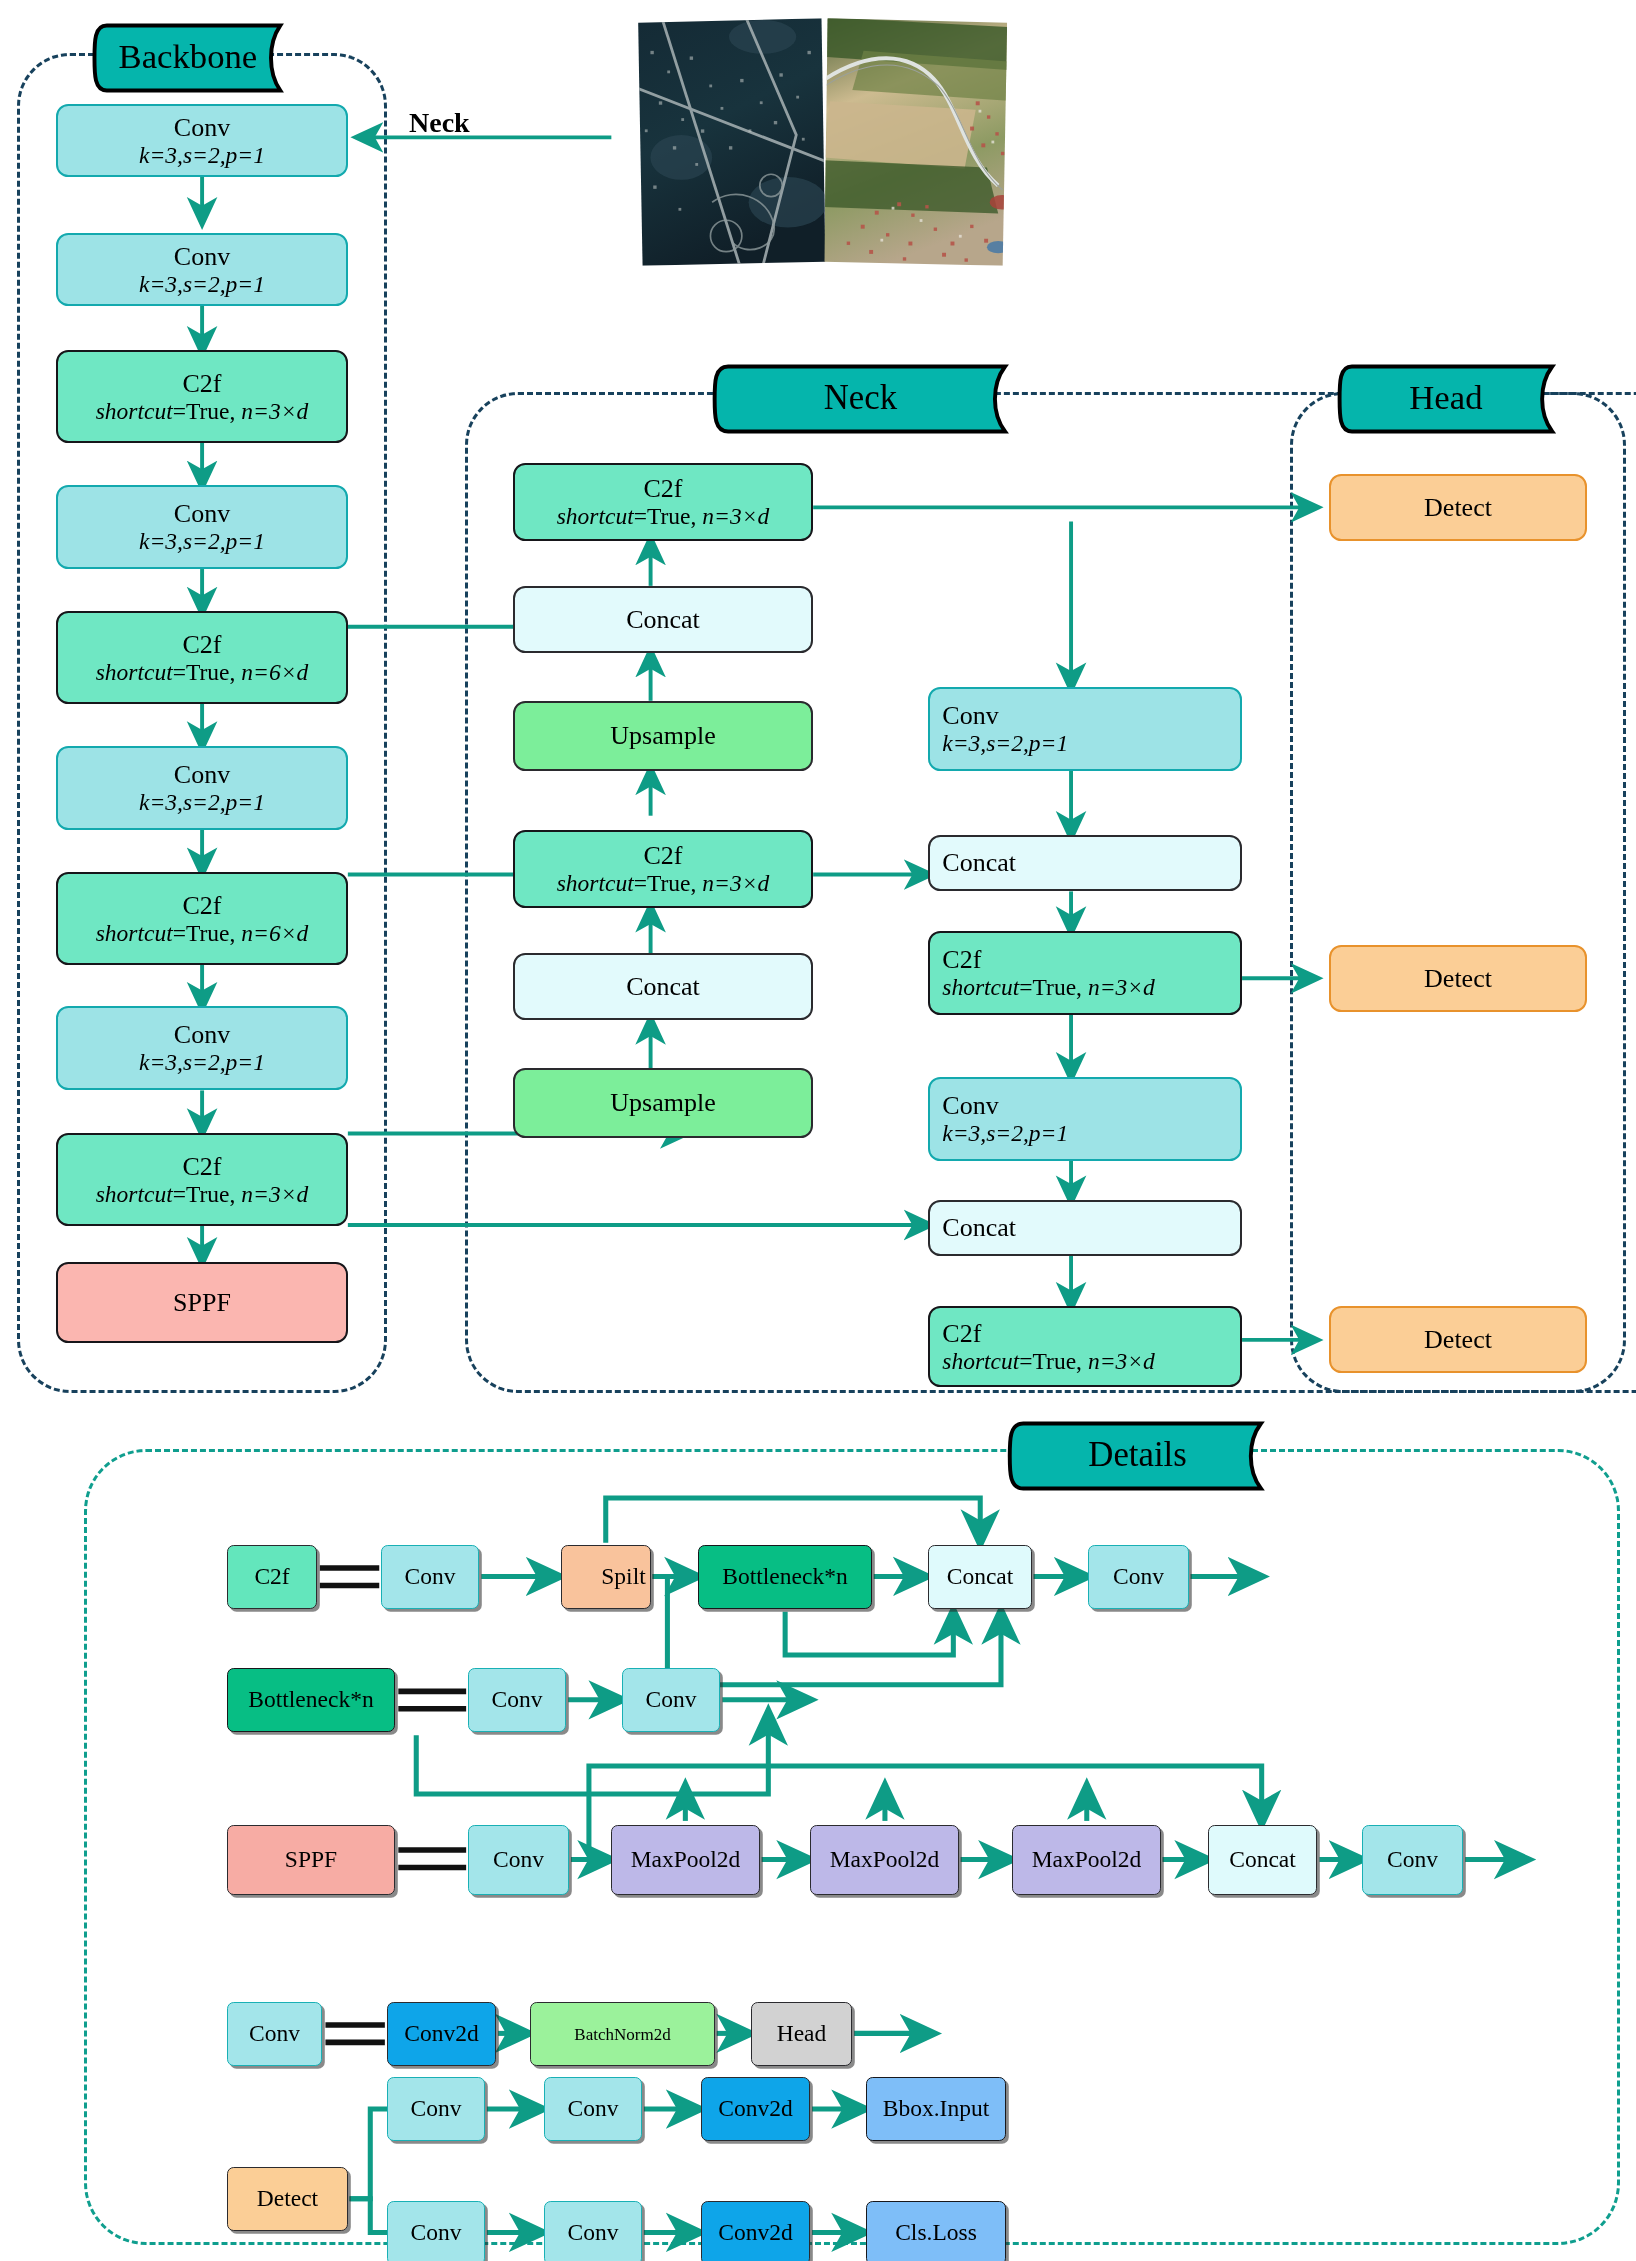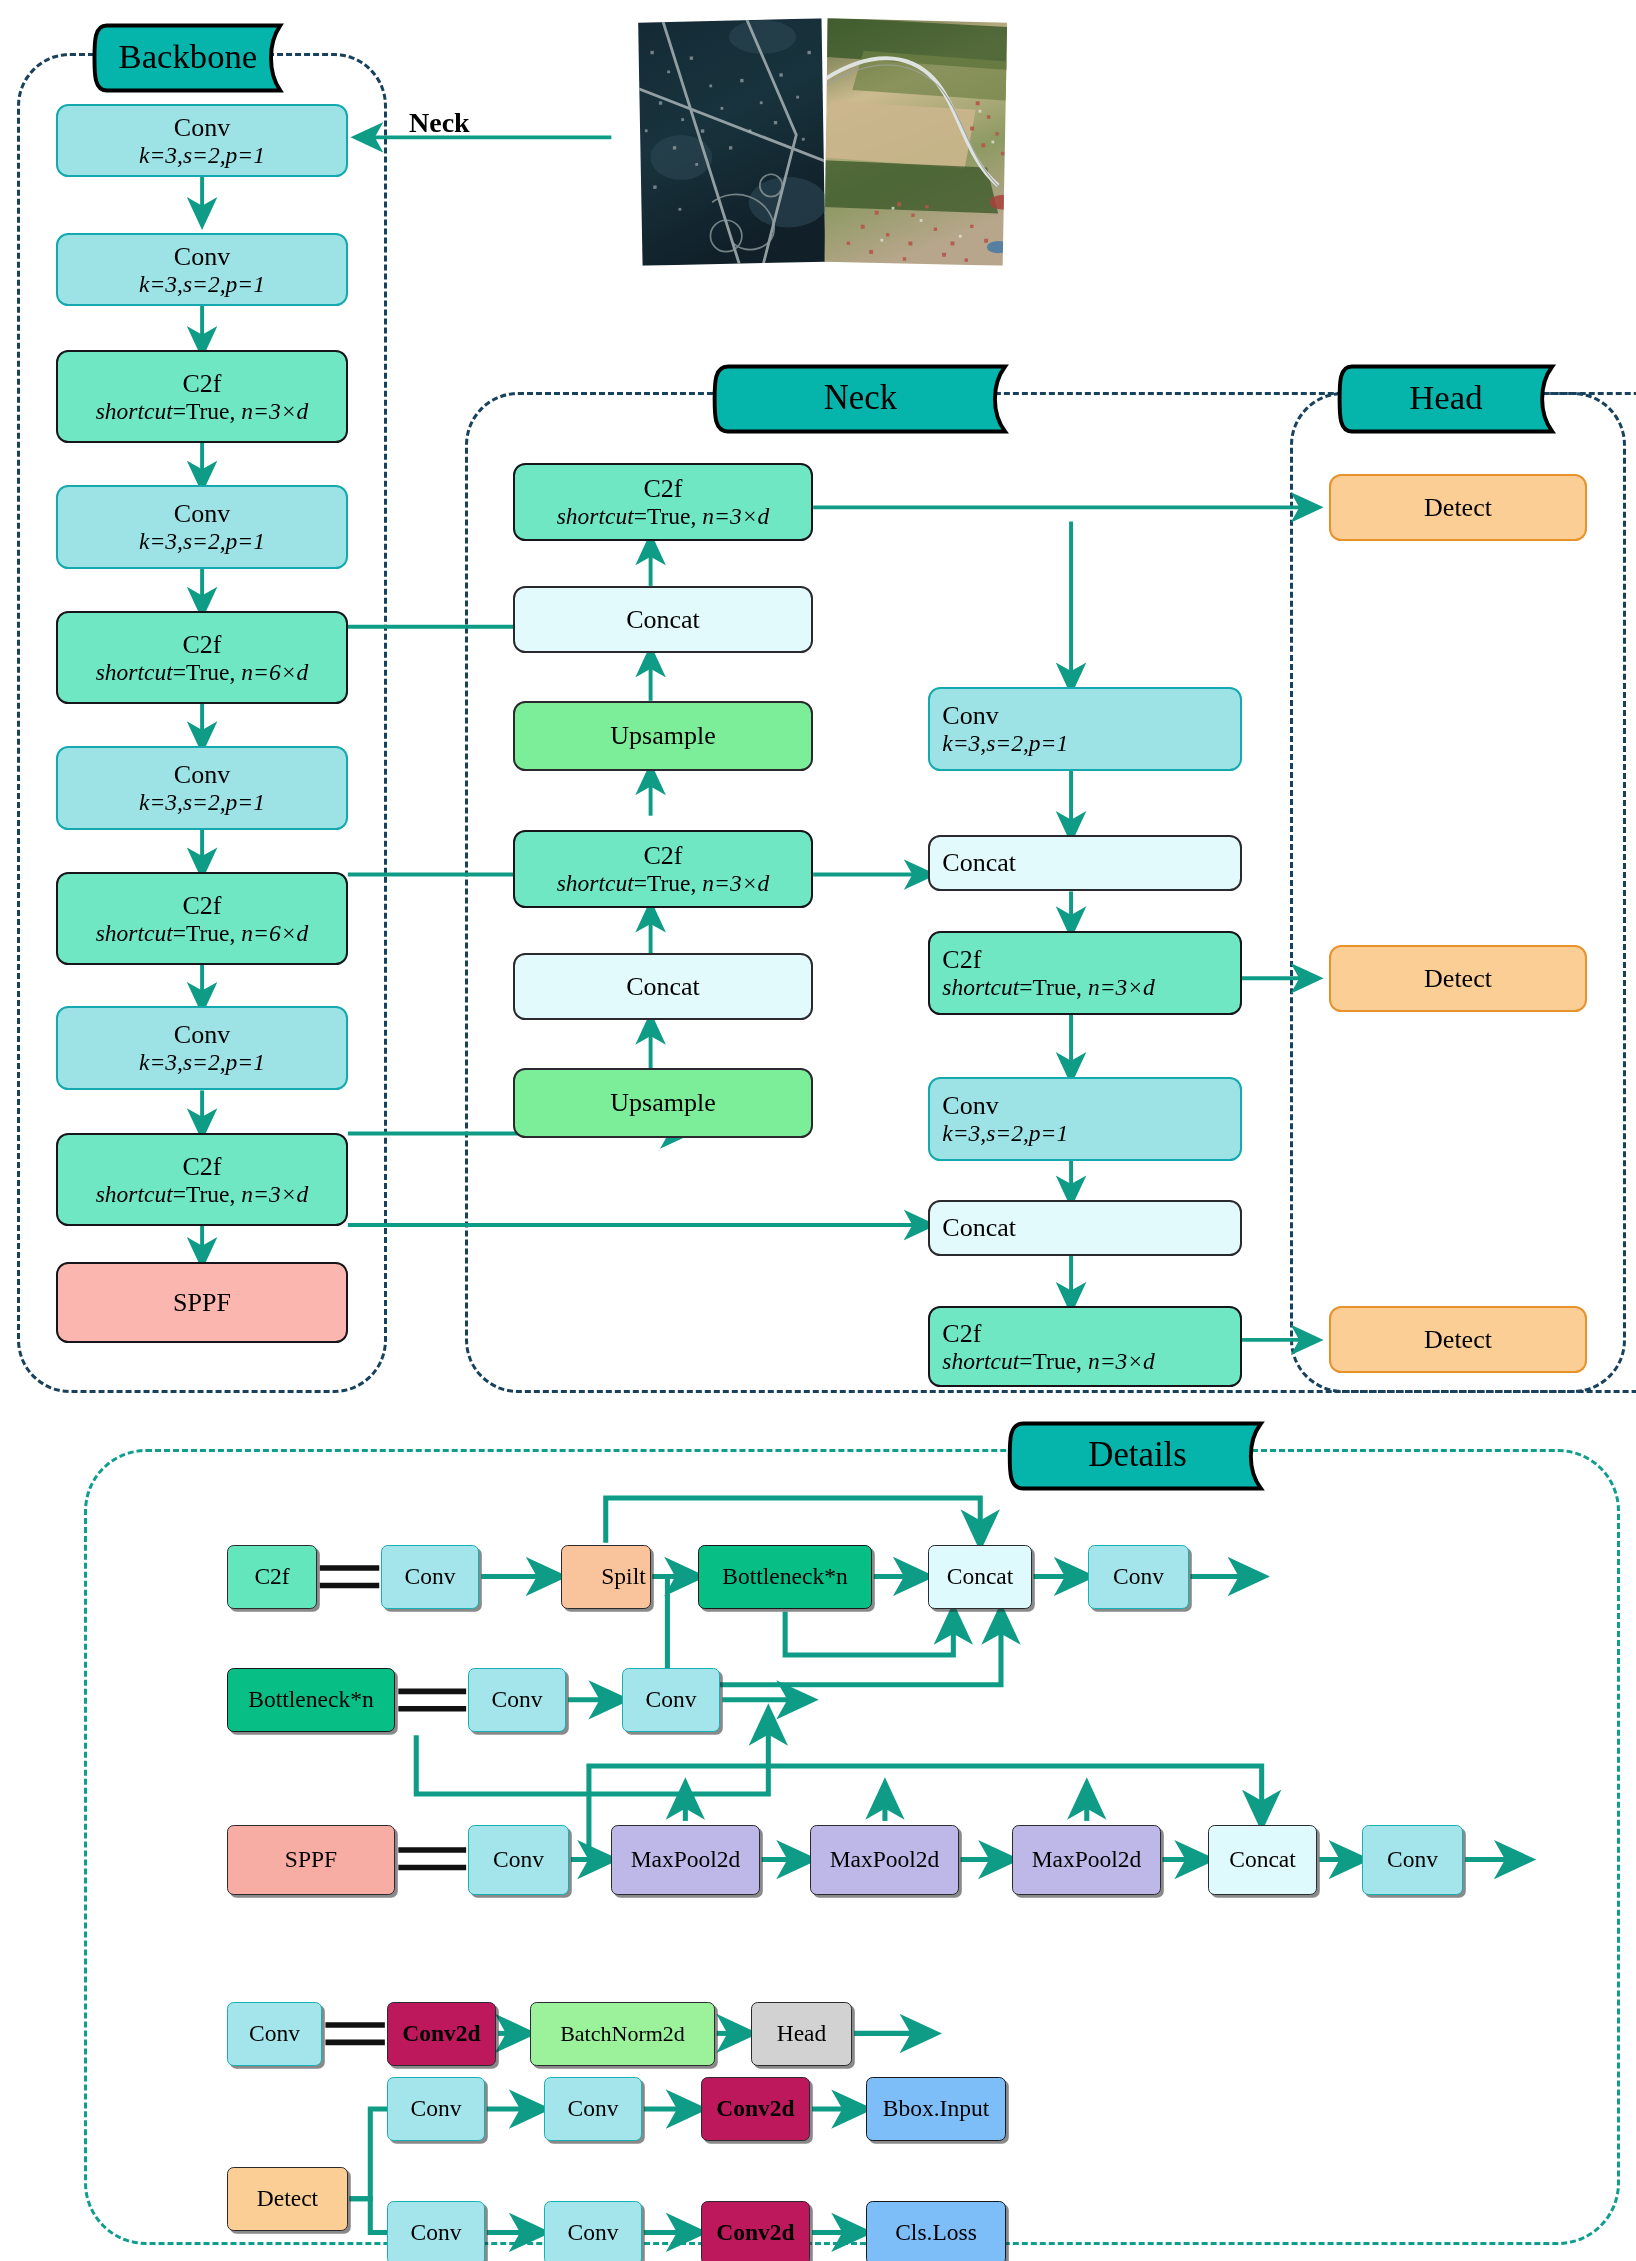--- a/index.html
+++ b/index.html
@@ -37,21 +37,21 @@
         align-items:center;justify-content:center;border-radius:6.7px;
         z-index:22;text-align:center;line-height:1;
         box-shadow:2.8px 2.8px 0 rgba(40,40,40,.55);}
   .d-conv{background:#A3E5EA;border:1.7px solid #19b0b5;}
   .d-c2f{background:#63E6BC;border:1.7px solid #2b2b2f;}
   .d-spilt{background:#F9C39C;border:1.7px solid #2b2b2f;padding-left:35px;}
   .d-bneck{background:#07BE84;border:1.7px solid #18181c;}
   .d-concat{background:#DFFAFC;border:1.7px solid #2b2b2f;}
   .d-sppf{background:#F7ACA4;border:1.7px solid #2b2b2f;}
   .d-maxpool{background:#BDB8E8;border:1.7px solid #2b2b2f;}
-  .d-conv2d{background:#be185d;border:1.7px solid #2b2b2f;font-weight:bold;}
+  .d-conv2d{background:#0ea5e9;border:1.7px solid #2b2b2f;}
   .d-bn{background:#9BF29B;border:1.7px solid #2b2b2f;}
   .d-silu{background:#D2D2D2;border:1.7px solid #2b2b2f;}
   .d-loss{background:#7EBEF8;border:1.7px solid #18181c;}
   .d-detect{background:#FBCE96;border:1.7px solid #2b2b2f;}
 
   
   svg.wires{position:absolute;left:0;top:0;width:1637px;height:2261px;
             pointer-events:none;z-index:10;}
   svg.wires2{z-index:12;}
 
@@ -371,21 +371,21 @@
 <div class="dbox d-sppf" style="left:227px;top:1825px;width:168px;height:70px;font-size:23.5px;">SPPF</div>
 <div class="dbox d-conv" style="left:468px;top:1825px;width:101px;height:70px;font-size:23.5px;">Conv</div>
 <div class="dbox d-maxpool" style="left:611px;top:1825px;width:149px;height:70px;font-size:23.5px;">MaxPool2d</div>
 <div class="dbox d-maxpool" style="left:810px;top:1825px;width:149px;height:70px;font-size:23.5px;">MaxPool2d</div>
 <div class="dbox d-maxpool" style="left:1012px;top:1825px;width:149px;height:70px;font-size:23.5px;">MaxPool2d</div>
 <div class="dbox d-concat" style="left:1208px;top:1825px;width:109px;height:70px;font-size:23.5px;">Concat</div>
 <div class="dbox d-conv" style="left:1362px;top:1825px;width:101px;height:70px;font-size:23.5px;">Conv</div>
 
 <div class="dbox d-conv" style="left:227px;top:2002px;width:95px;height:64px;font-size:23.5px;">Conv</div>
 <div class="dbox d-conv2d" style="left:387px;top:2002px;width:109px;height:64px;font-size:23.5px;">Conv2d</div>
-<div class="dbox d-bn" style="left:530px;top:2002px;width:185px;height:64px;font-size:22px;">BatchNorm2d</div>
+<div class="dbox d-bn" style="left:530px;top:2002px;width:185px;height:64px;font-size:17px;">BatchNorm2d</div>
 <div class="dbox d-silu" style="left:751px;top:2002px;width:101px;height:64px;font-size:23.5px;">Head</div>
 
 <div class="dbox d-detect" style="left:227px;top:2167px;width:121px;height:64px;font-size:23.5px;">Detect</div>
 
 <div class="dbox d-conv" style="left:387px;top:2077px;width:98px;height:64px;font-size:23.5px;">Conv</div>
 <div class="dbox d-conv" style="left:544px;top:2077px;width:98px;height:64px;font-size:23.5px;">Conv</div>
 <div class="dbox d-conv2d" style="left:701px;top:2077px;width:109px;height:64px;font-size:23.5px;">Conv2d</div>
 <div class="dbox d-loss" style="left:866px;top:2077px;width:140px;height:64px;font-size:23.5px;">Bbox.Input</div>
 
 <div class="dbox d-conv" style="left:387px;top:2201px;width:98px;height:64px;font-size:23.5px;">Conv</div>

